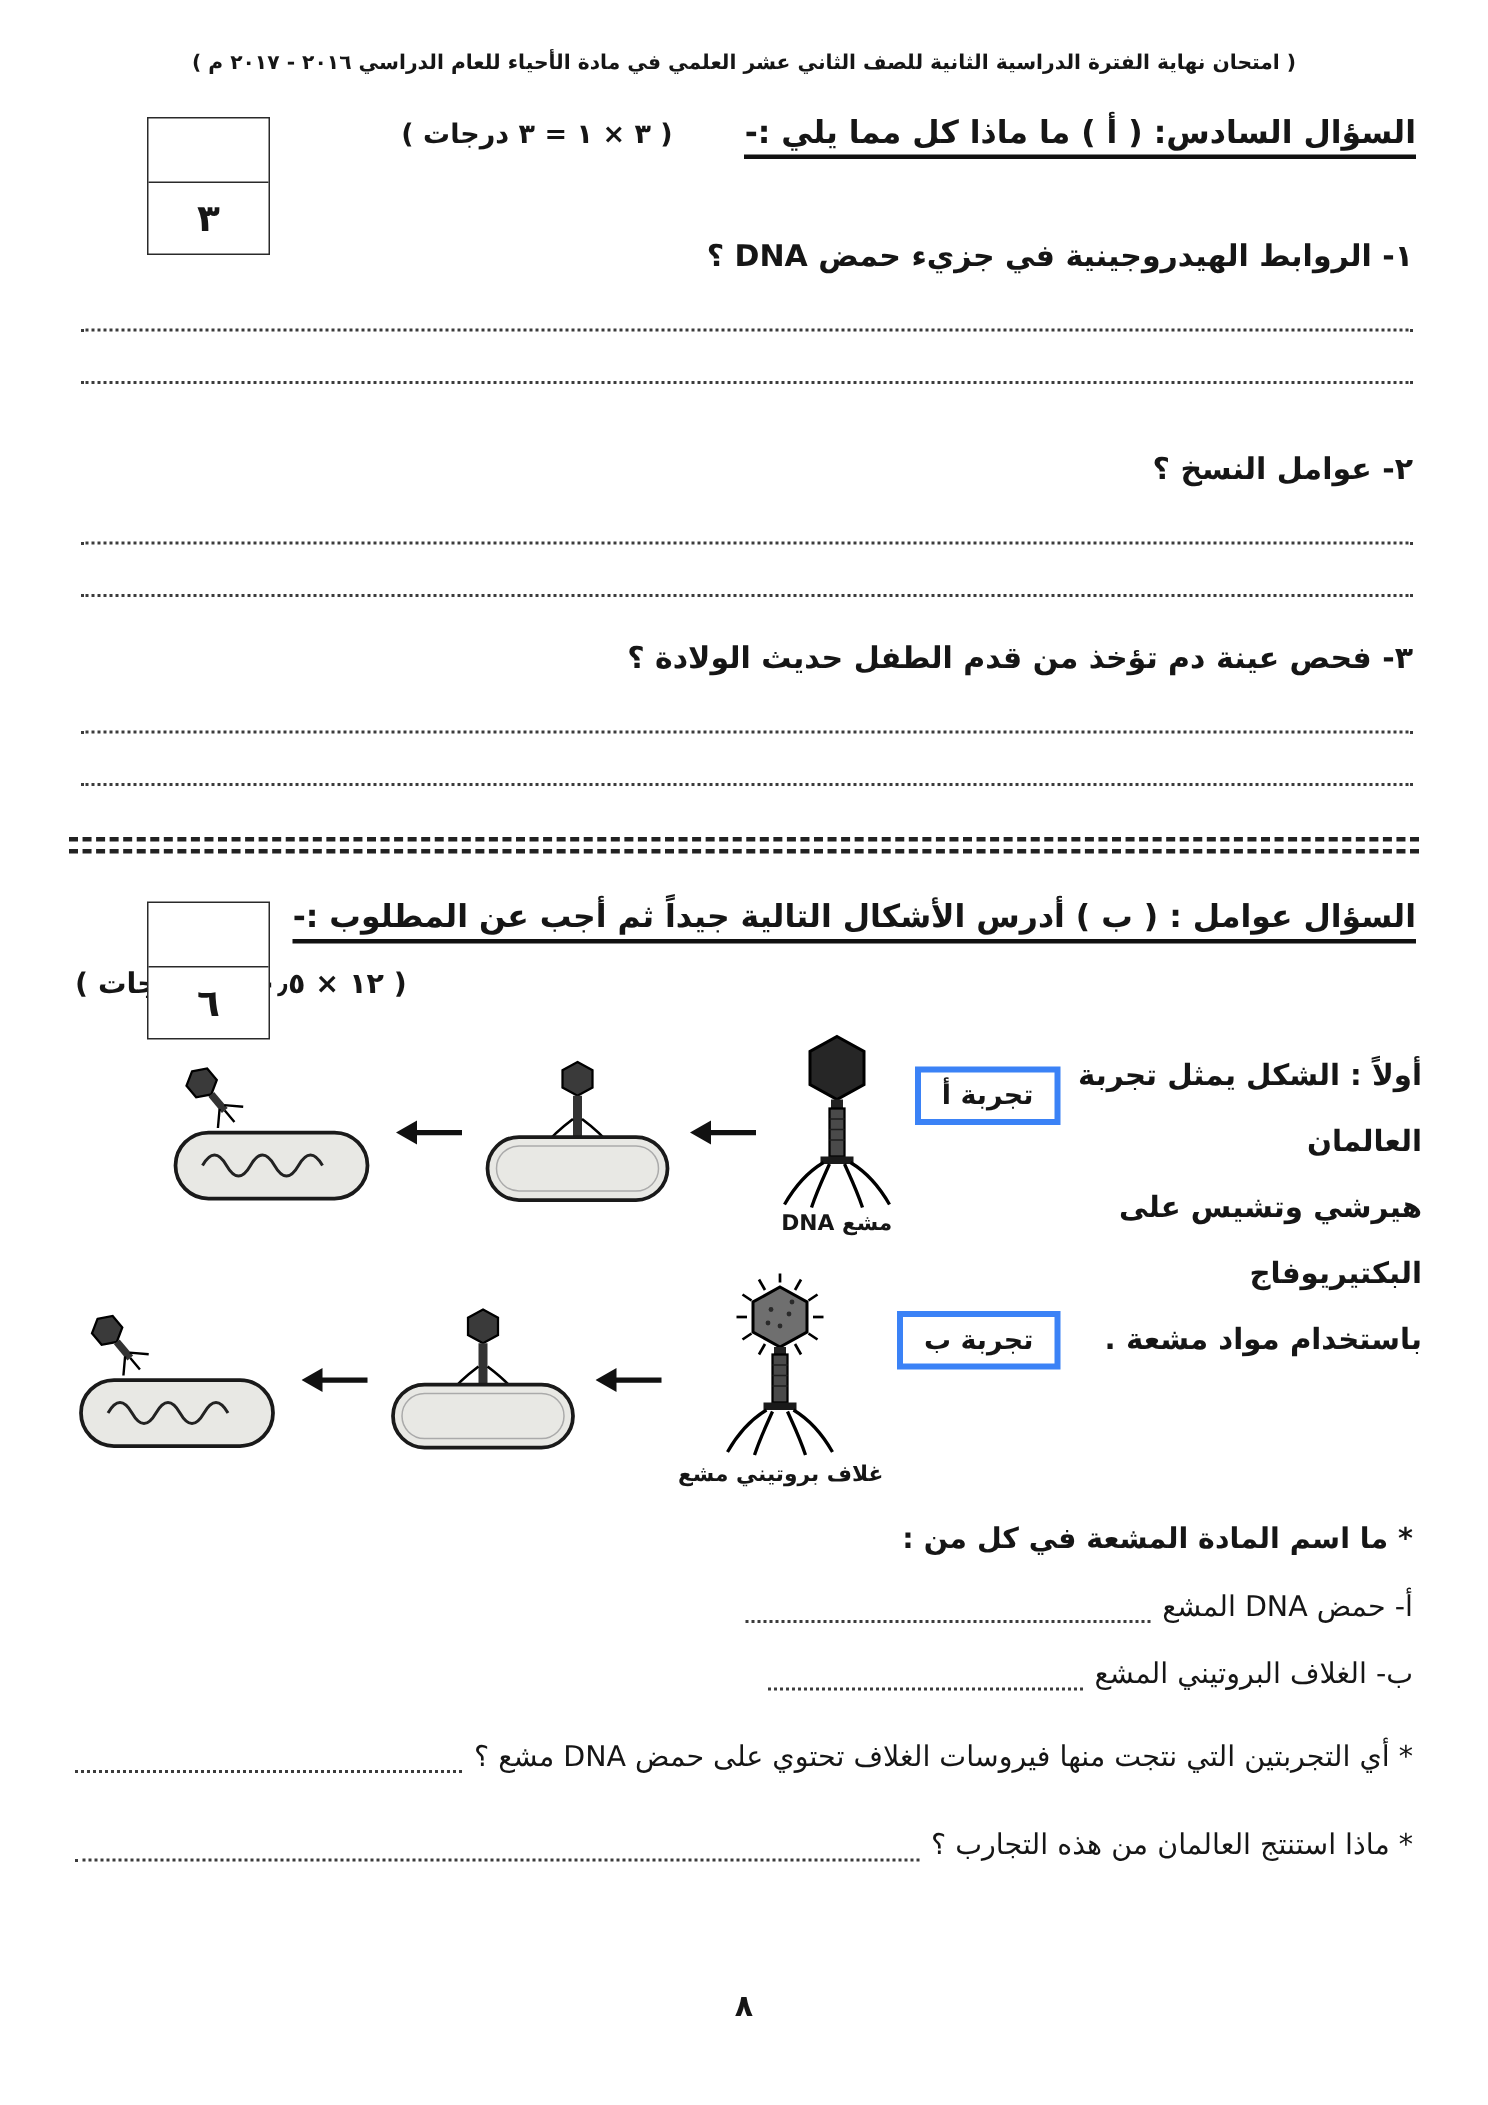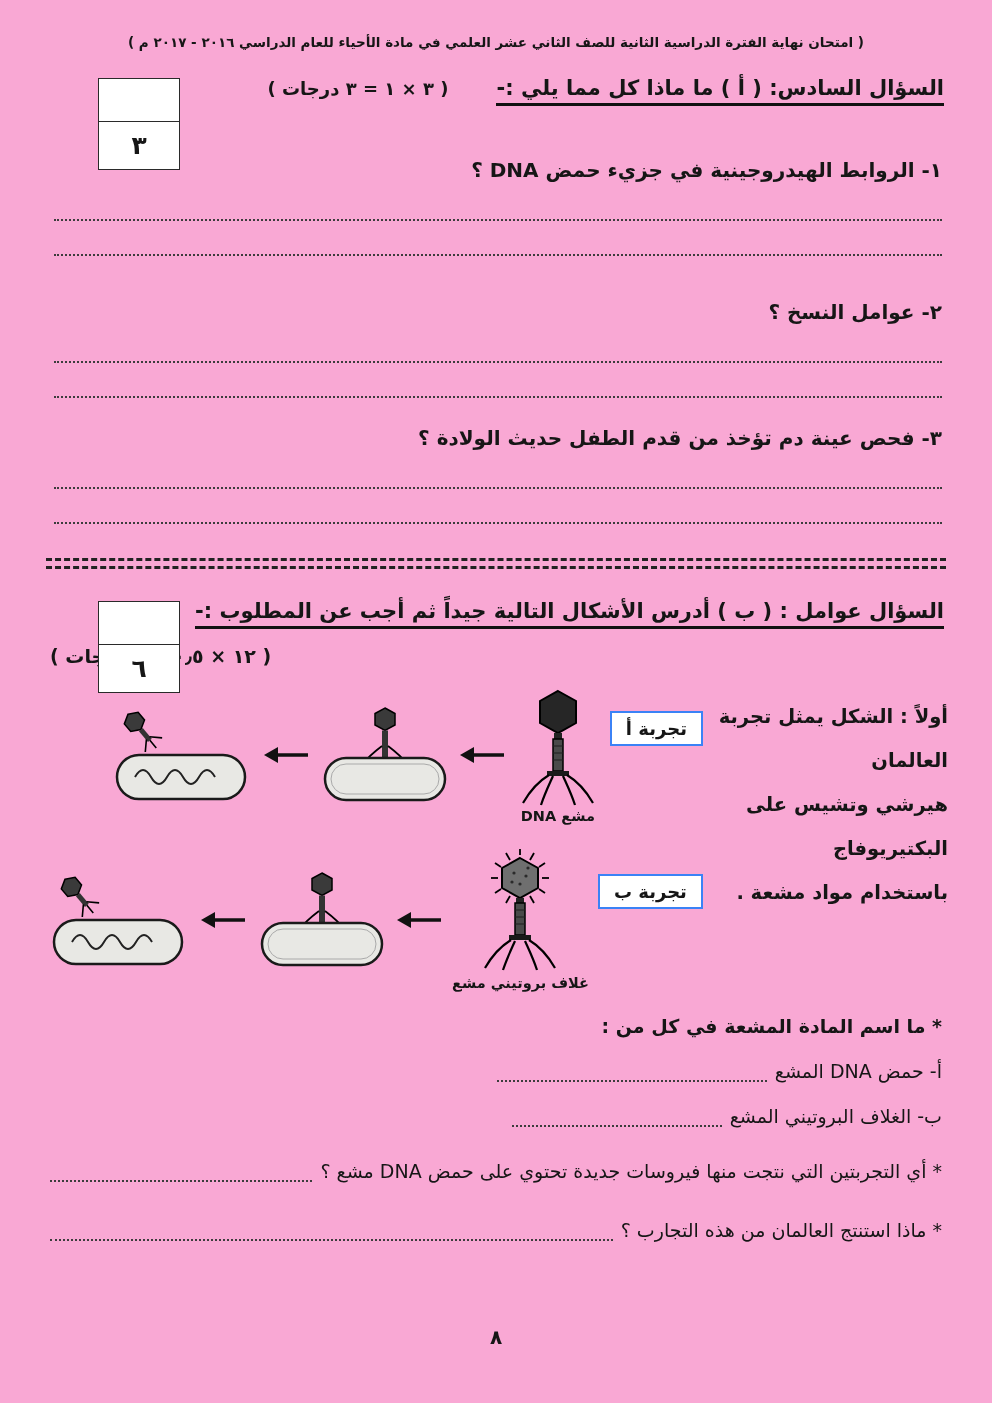--- a/index.html
+++ b/index.html
@@ -1,17 +1,17 @@
 <!DOCTYPE html>
 <html lang="ar" dir="rtl"><head>
 <meta charset="utf-8">
 <style>
   html,body{margin:0;padding:0;background:#e9e9e7;}
   .page{
-    width:992px;height:1403px;margin:0 auto;background:#f9a8d4;
+    width:992px;height:1403px;margin:0 auto;background:#ffffff;
     position:relative;direction:rtl;box-sizing:border-box;
     padding:34px 44px;color:#161616;
     font-family:"DejaVu Sans",sans-serif;
   }
   .top-header{
     text-align:center;font-size:13.5px;font-weight:700;
     margin:0 10px 26px 10px;letter-spacing:0.2px;
   }
   .section{position:relative;}
   .score-box{
@@ -35,21 +35,21 @@
     height:5px;border-top:3px dashed #222;border-bottom:3px dashed #222;
     margin:34px 2px 30px 2px;
   }
   
   .diagram-area{display:flex;gap:8px;margin:14px 0 2px 0;}
   .side-text{width:286px;font-size:19.5px;font-weight:700;line-height:2.25;padding-top:14px;}
   .side-text p{margin:0;}
   .diagram-rows{flex:1;display:flex;flex-direction:column;gap:24px;padding-top:4px;}
   .diagram-row{display:flex;align-items:center;gap:9px;}
   .exp-label-box{
-    border:2px solid #3b82f6;padding:5px 14px;font-size:18px;font-weight:700;
+    border:4px solid #3b82f6;padding:5px 14px;font-size:18px;font-weight:700;
     background:#fff;white-space:nowrap;align-self:flex-start;margin-top:26px;
   }
   .fig{display:flex;flex-direction:column;align-items:center;}
   .fig-caption{font-size:14.5px;font-weight:700;margin-top:1px;white-space:nowrap;}
   .ltr{direction:ltr;unicode-bidi:embed;}
   .arrow-icon{flex:0 0 auto;}
   
   .bq{font-size:19px;font-weight:700;margin:24px 6px 0 6px;}
   .bq-line{display:flex;align-items:flex-end;gap:8px;margin:22px 6px 0 6px;
     font-size:19px;font-weight:400;}
@@ -253,21 +253,21 @@
       <span>أ- حمض DNA المشع</span>
       <span class="dots w270"></span>
     </div>
 
     <div class="bq-line">
       <span>ب- الغلاف البروتيني المشع</span>
       <span class="dots w210"></span>
     </div>
 
     <div class="bq-line" style="margin-top:32px;">
-      <span>* أي التجربتين التي نتجت منها فيروسات جديدة تحتوي على حمض DNA مشع ؟</span>
+      <span>* أي التجربتين التي نتجت منها فيروسات الغلاف تحتوي على حمض DNA مشع ؟</span>
       <span class="dots grow"></span>
     </div>
 
     <div class="bq-line" style="margin-top:36px;">
       <span>* ماذا استنتج العالمان من هذه التجارب ؟</span>
       <span class="dots grow"></span>
     </div>
 
   </section>
 

